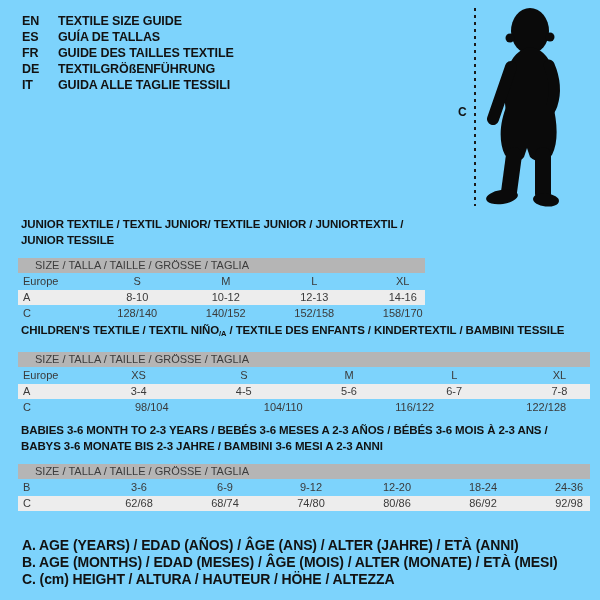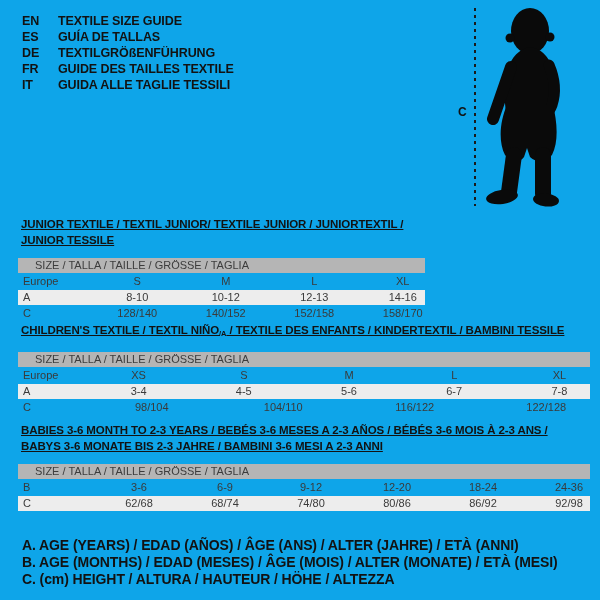--- a/index.html
+++ b/index.html
@@ -1,42 +1,42 @@
 <!DOCTYPE html>
 <html style="--bar: #b5b5b5; --shade: #ededed;"><head>
 <meta charset="utf-8">
 <style>
   html,body{margin:0;padding:0;}
   body{
     width:600px;height:600px;background:#ffffff;
     font-family:"Liberation Sans","DejaVu Sans",sans-serif;
     -webkit-font-smoothing:antialiased;
   }
-  .page{position:relative;width:600px;height:600px;background:#0ea5e9;overflow:hidden;}
+  .page{position:relative;width:600px;height:600px;background:#7dd3fc;overflow:hidden;}
 
   
   .lang-list{position:absolute;left:22px;top:13px;}
   .lang-row{display:flex;font-weight:bold;font-size:12.5px;line-height:16px;color:#121212;letter-spacing:-0.1px;}
   .lang-code{width:36px;flex:0 0 36px;}
 
   
   .figure{position:absolute;left:440px;top:0;width:160px;height:215px;}
   .c-label{position:absolute;left:18px;top:105px;font-weight:bold;font-size:12px;color:#121212;}
   .dotted-line{
     position:absolute;left:34px;top:8px;width:2px;height:198px;
     background:repeating-linear-gradient(to bottom,#1a1a1a 0 3px,transparent 3px 7px);
   }
   .baby-svg{position:absolute;left:43px;top:5px;}
 
   
   .section{position:absolute;left:18px;}
   .s0{top:216px;width:407px;}
   .s1{top:322px;width:572px;}
   .s2{top:422px;width:572px;}
-  .section-title{font-weight:bold;font-size:11.5px;line-height:16px;color:#121212;margin-left:3px;letter-spacing:-0.1px;text-decoration:underline;}
+  .section-title{font-weight:bold;font-size:11.5px;line-height:16px;color:#121212;margin-left:3px;letter-spacing:-0.1px;}
   .section-title .sub{font-size:7.5px;vertical-align:-2px;font-weight:bold;}
   .table{margin-top:10px;width:100%;}
   .thead{height:15px;line-height:15px;background:var(--bar,#b5b5b5);font-size:11px;color:#3c3c3c;padding-left:17px;box-sizing:border-box;}
   .trow{display:flex;height:15px;line-height:15px;font-size:11px;color:#3a3a3a;margin-top:1px;gap:44px;}
   .trow.shaded{background:var(--shade,#ededed);}
   .tlabel{padding-left:5px;box-sizing:border-box;text-align:left;}
   .s0 .tlabel{flex:0 0 53px;}
   .s1 .tlabel{flex:0 0 46px;}
   .s2 .tlabel{flex:0 0 56px;}
   .tcell{flex:1;text-align:center;}
@@ -53,26 +53,26 @@
   <div class="lang-list" id="langList">
       <div class="lang-row">
         <span class="lang-code">EN</span>
         <span class="lang-label">TEXTILE SIZE GUIDE</span>
       </div>
       <div class="lang-row">
         <span class="lang-code">ES</span>
         <span class="lang-label">GUÍA DE TALLAS</span>
       </div>
       <div class="lang-row">
+        <span class="lang-code">FR</span>
+        <span class="lang-label">GUIDE DES TAILLES TEXTILE</span>
+      </div>
+      <div class="lang-row">
         <span class="lang-code">DE</span>
         <span class="lang-label">TEXTILGRÖßENFÜHRUNG</span>
-      </div>
-      <div class="lang-row">
-        <span class="lang-code">FR</span>
-        <span class="lang-label">GUIDE DES TAILLES TEXTILE</span>
       </div>
       <div class="lang-row">
         <span class="lang-code">IT</span>
         <span class="lang-label">GUIDA ALLE TAGLIE TESSILI</span>
       </div>
     </div>
 
   <div class="figure">
     <span class="c-label">C</span>
     <div class="dotted-line"></div>

